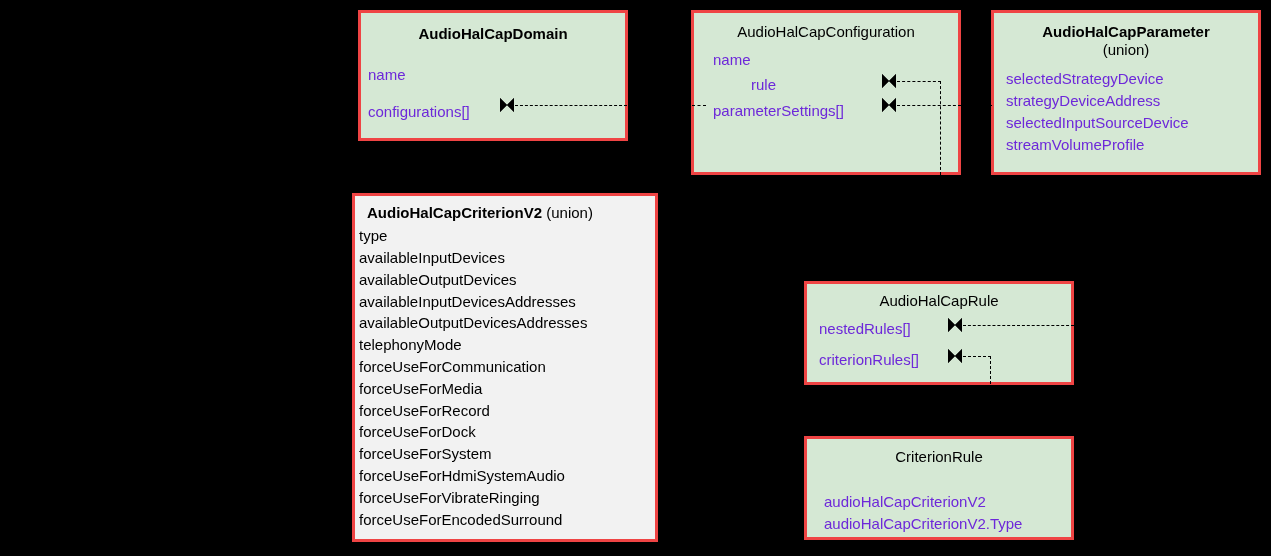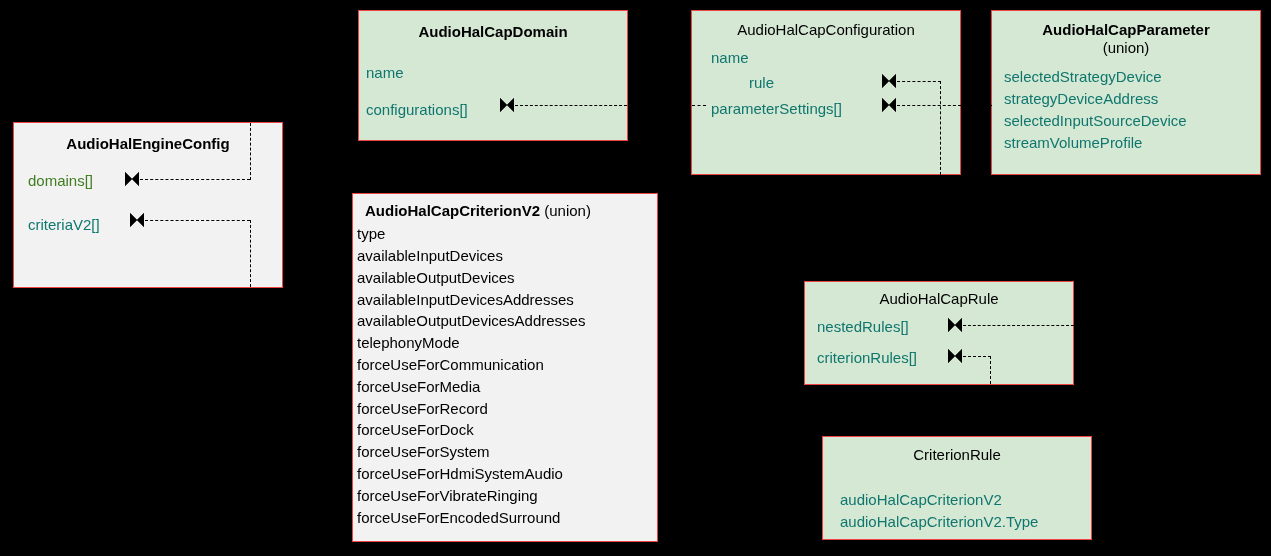--- a/index.html
+++ b/index.html
@@ -12,21 +12,21 @@
     position: relative;
     width: 1271px;
     height: 556px;
     background: #000000;
     overflow: hidden;
     font-family: "Liberation Sans", sans-serif;
   }
   .uml-box {
     position: absolute;
     box-sizing: border-box;
-    border: 1px solid #ef4444;
+    border: 3px solid #ef4444;
     overflow: hidden;
   }
   .uml-box.green {
     background: #d5e8d4;
   }
   .uml-box.grey {
     background: #f2f2f2;
   }
   .box-title {
     text-align: center;
@@ -43,21 +43,21 @@
   }
   .box-subtitle {
     text-align: center;
     font-size: 15px;
     color: #000000;
     line-height: 1.2;
   }
   .field {
     position: absolute;
     font-size: 15px;
-    color: #0f766e;
+    color: #6d28d9;
     white-space: nowrap;
     line-height: 1;
   }
   .field.green-text {
     color: #3f7d20;
   }
   .field-list {
     font-size: 15px;
     color: #000000;
     line-height: 21.8px;
@@ -92,25 +92,20 @@
     border: 7px solid transparent;
     border-left-color: #000000;
     border-right-color: #000000;
   }
 </style>
 </head>
 <body>
 
 <div id="diagram">
 
-  <div class="uml-box grey" style="left:13px; top:122px; width:270px; height:166px;">
-    <div class="box-title bold" style="margin-top:12px;">AudioHalEngineConfig</div>
-    <div class="field green-text" style="left:14px; top:50px;">domains[]</div>
-    <div class="field" style="left:14px; top:94px;">criteriaV2[]</div>
-  </div>
 
   <div class="uml-box green" style="left:358px; top:10px; width:270px; height:131px;">
     <div class="box-title bold" style="margin-top:12px;">AudioHalCapDomain</div>
     <div class="field" style="left:7px; top:54px;">name</div>
     <div class="field" style="left:7px; top:91px;">configurations[]</div>
   </div>
 
   <div class="uml-box green" style="left:691px; top:10px; width:270px; height:165px;">
     <div class="box-title" style="margin-top:10px;">AudioHalCapConfiguration</div>
     <div class="field" style="left:19px; top:39px;">name</div>
@@ -149,21 +144,21 @@
       <div>forceUseForEncodedSurround</div>
     </div>
   </div>
 
   <div class="uml-box green" style="left:804px; top:281px; width:270px; height:104px;">
     <div class="box-title" style="margin-top:8px;">AudioHalCapRule</div>
     <div class="field" style="left:12px; top:37px;">nestedRules[]</div>
     <div class="field" style="left:12px; top:68px;">criterionRules[]</div>
   </div>
 
-  <div class="uml-box green" style="left:804px; top:436px; width:270px; height:104px;margin-left:18px;">
+  <div class="uml-box green" style="left:804px; top:436px; width:270px; height:104px;">
     <div class="box-title" style="margin-top:9px;">CriterionRule</div>
     <div class="field" style="left:17px; top:55px;">audioHalCapCriterionV2</div>
     <div class="field" style="left:17px; top:77px;">audioHalCapCriterionV2.Type</div>
   </div>
 
   <div class="diamond" style="left:125px; top:172px;"></div>
   <div class="hline" style="left:140px; top:179px; width:110px;"></div>
   <div class="vline" style="left:250px; top:123px; height:57px;"></div>
 
   <div class="diamond" style="left:130px; top:213px;"></div>

